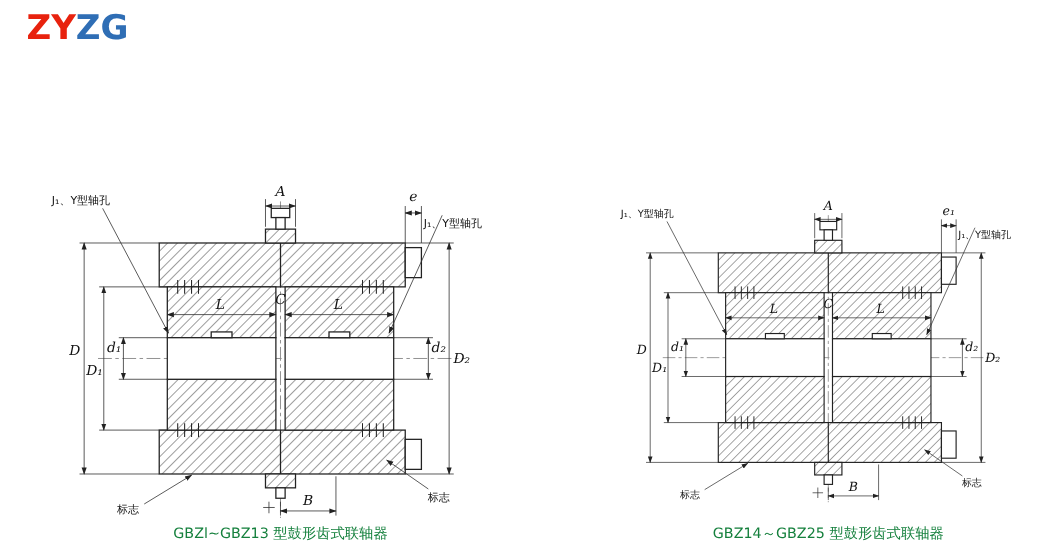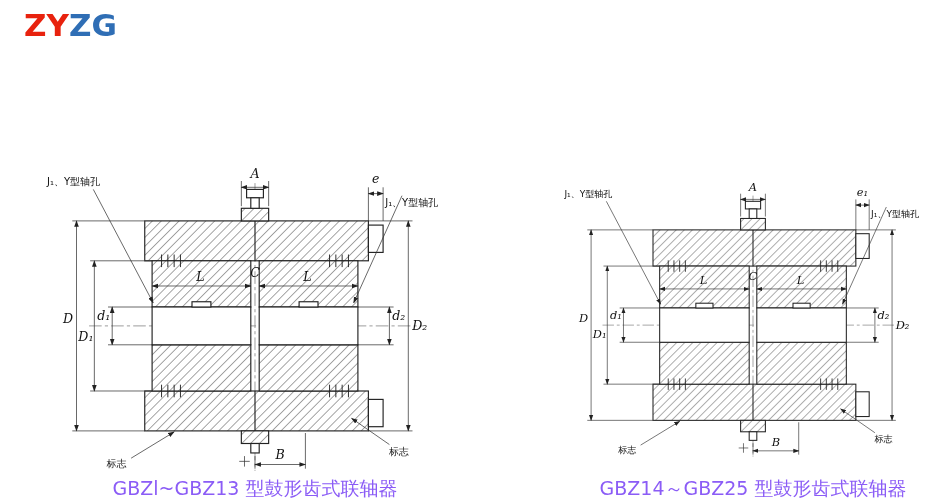--- a/index.html
+++ b/index.html
@@ -18,21 +18,21 @@
     background:#3d3d3d; display:flex; align-items:center; padding-left:30px;
     clip-path:polygon(0 0, 100% 0, 93.5% 100%, 0 100%); }
   .banner .banner-text { color:#ffffff; font-weight:bold; font-size:21px; letter-spacing:1px;
     font-family:"DejaVu Sans",sans-serif; white-space:nowrap; }
 
   
   figure { position:absolute; top:160px; }
   .fig-left  { left:30px;  width:450px; }
   .fig-right { left:553px; width:400px; }
   figure svg { width:100%; height:315px; display:block; }
-  figcaption { text-align:center; font-size:19px; color:#8b5cf6; margin-top:1px;
+  figcaption { text-align:center; font-size:13px; color:#15803d; margin-top:1px;
     font-family:"DejaVu Sans",sans-serif; }
 
   
   .cl   { stroke:#8a8a8a; stroke-width:0.8; stroke-dasharray:12 3 3 3; fill:none; }
   .hatch{ fill:url(#hatch); stroke:#222; stroke-width:1.1; }
   .part { fill:#ffffff; stroke:#222; stroke-width:1.1; }
   .ol   { stroke:#222; stroke-width:1.1; fill:none; }
   .dim line { stroke:#333; stroke-width:0.7; fill:none; }
   .teeth line { stroke:#222; stroke-width:0.9; }
   text.dl  { font:italic 12px "DejaVu Serif","Liberation Serif",serif; fill:#111;

